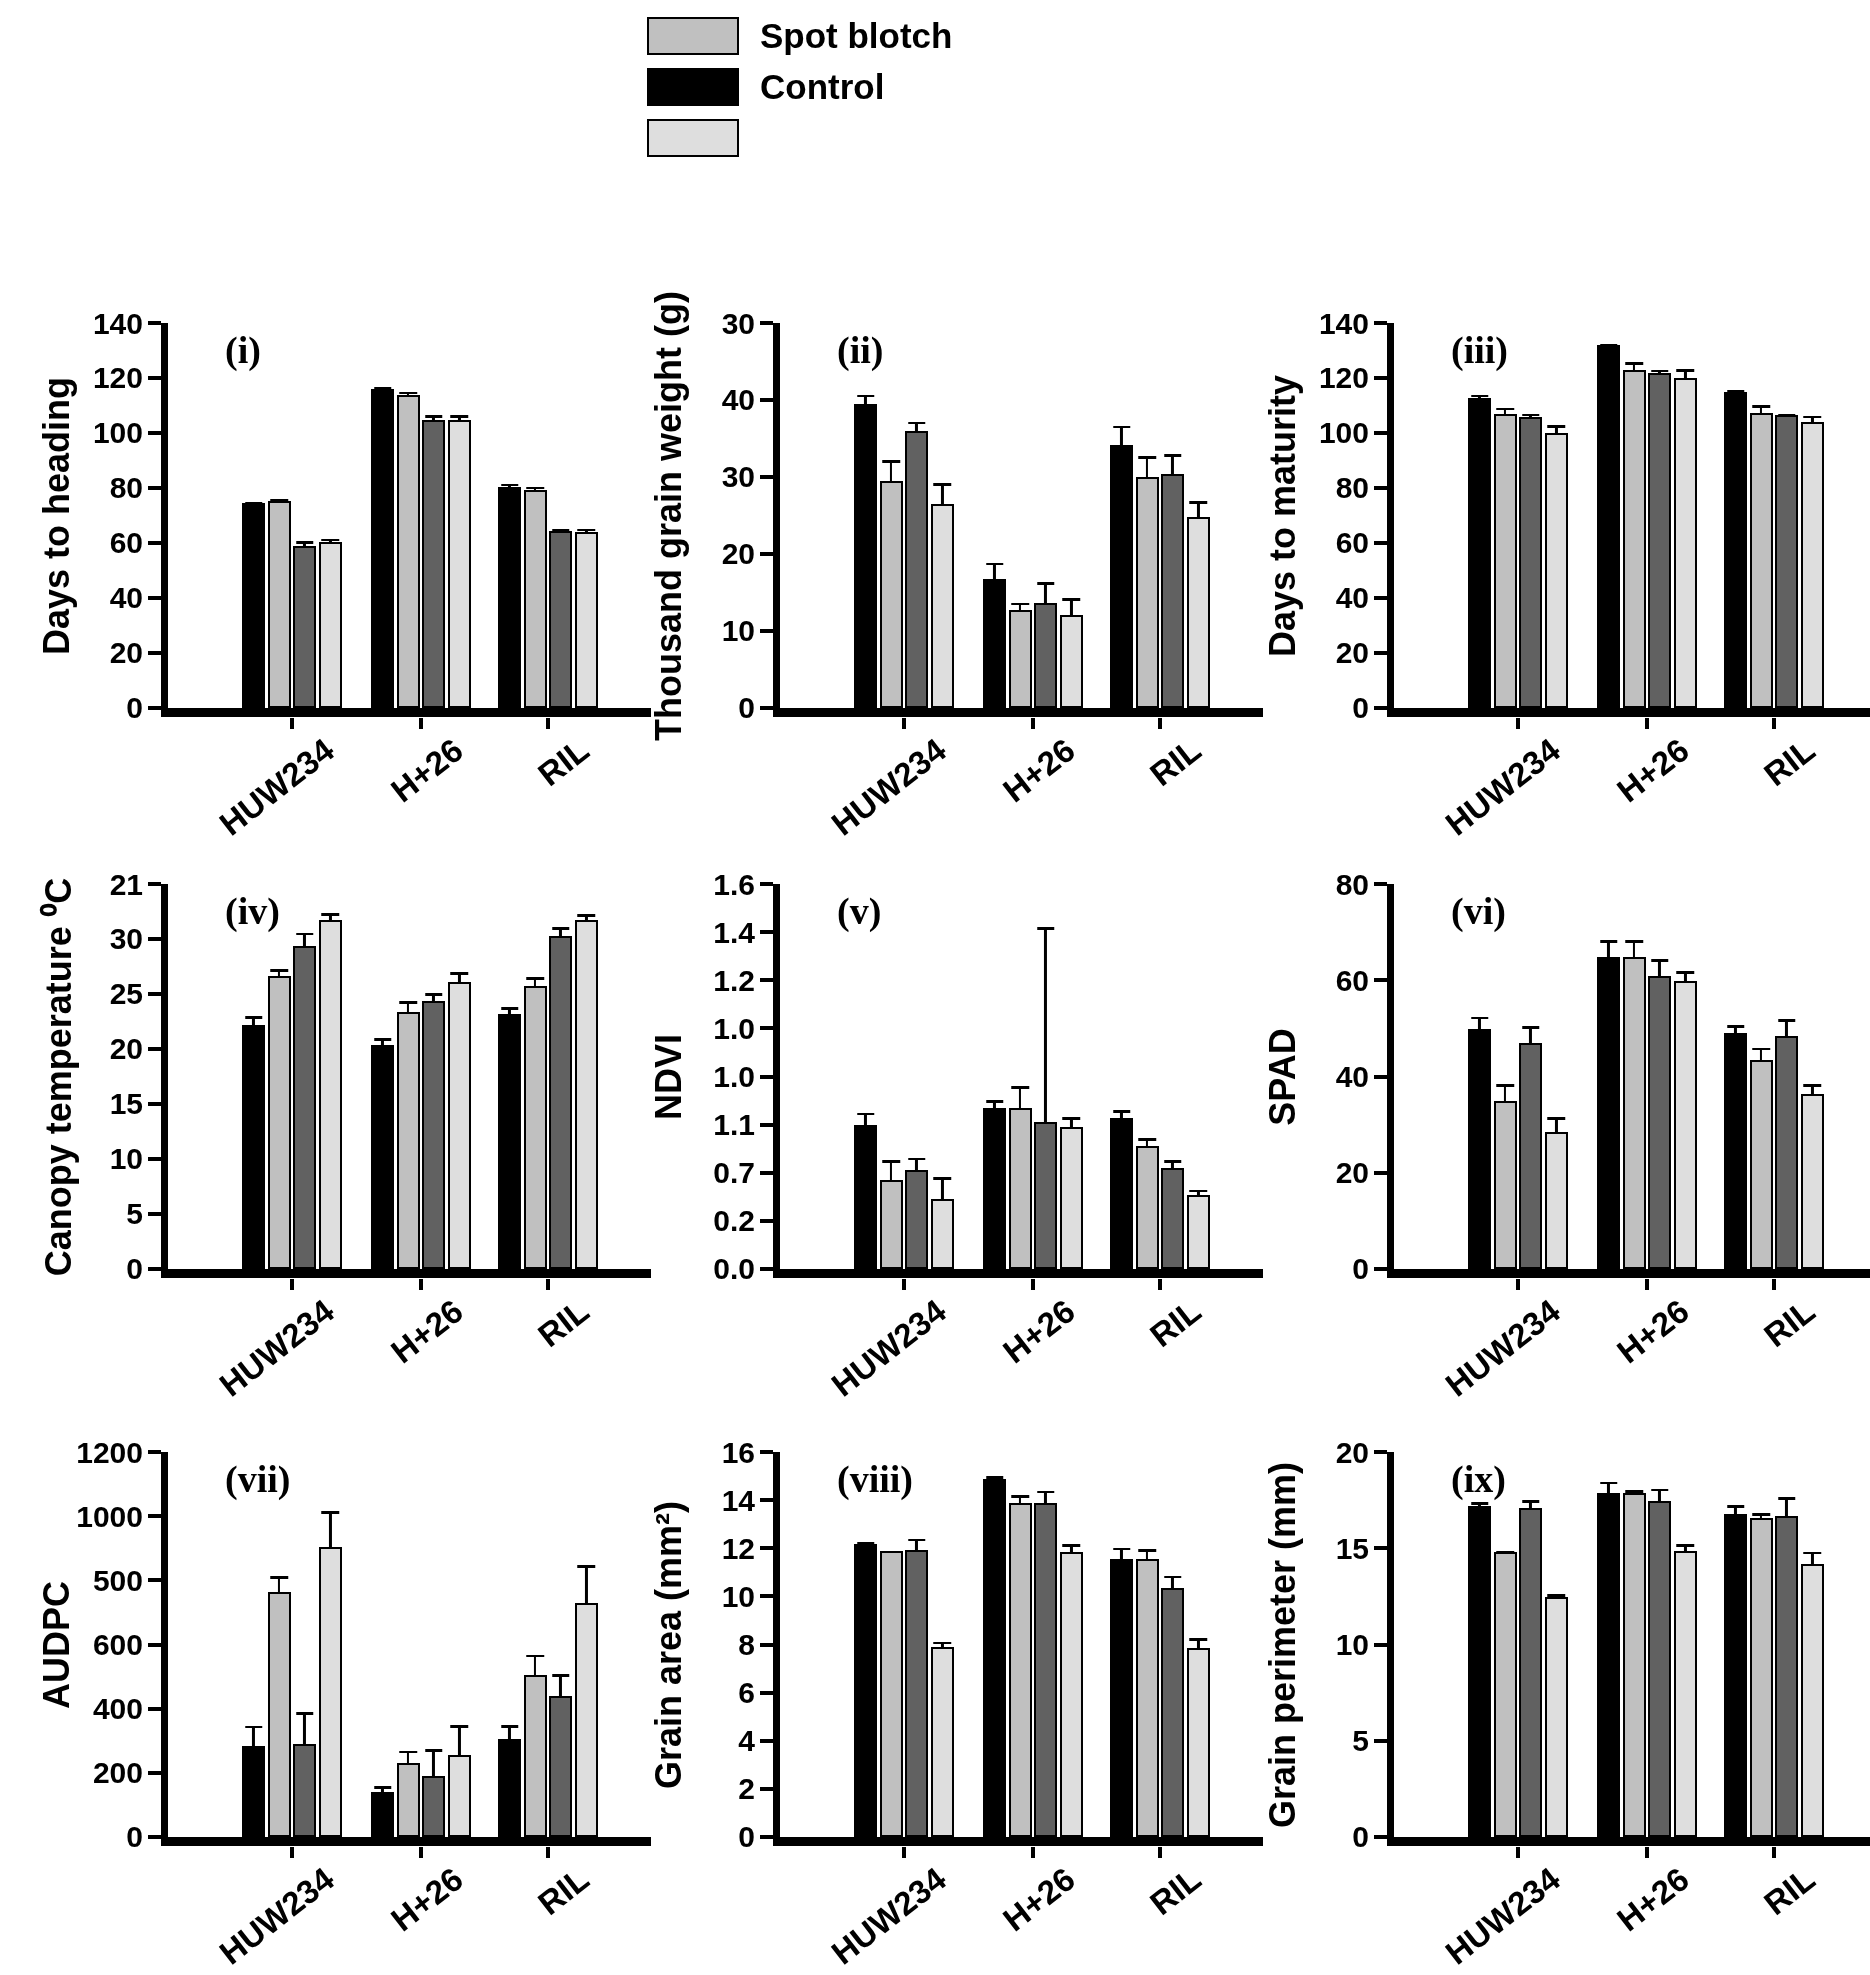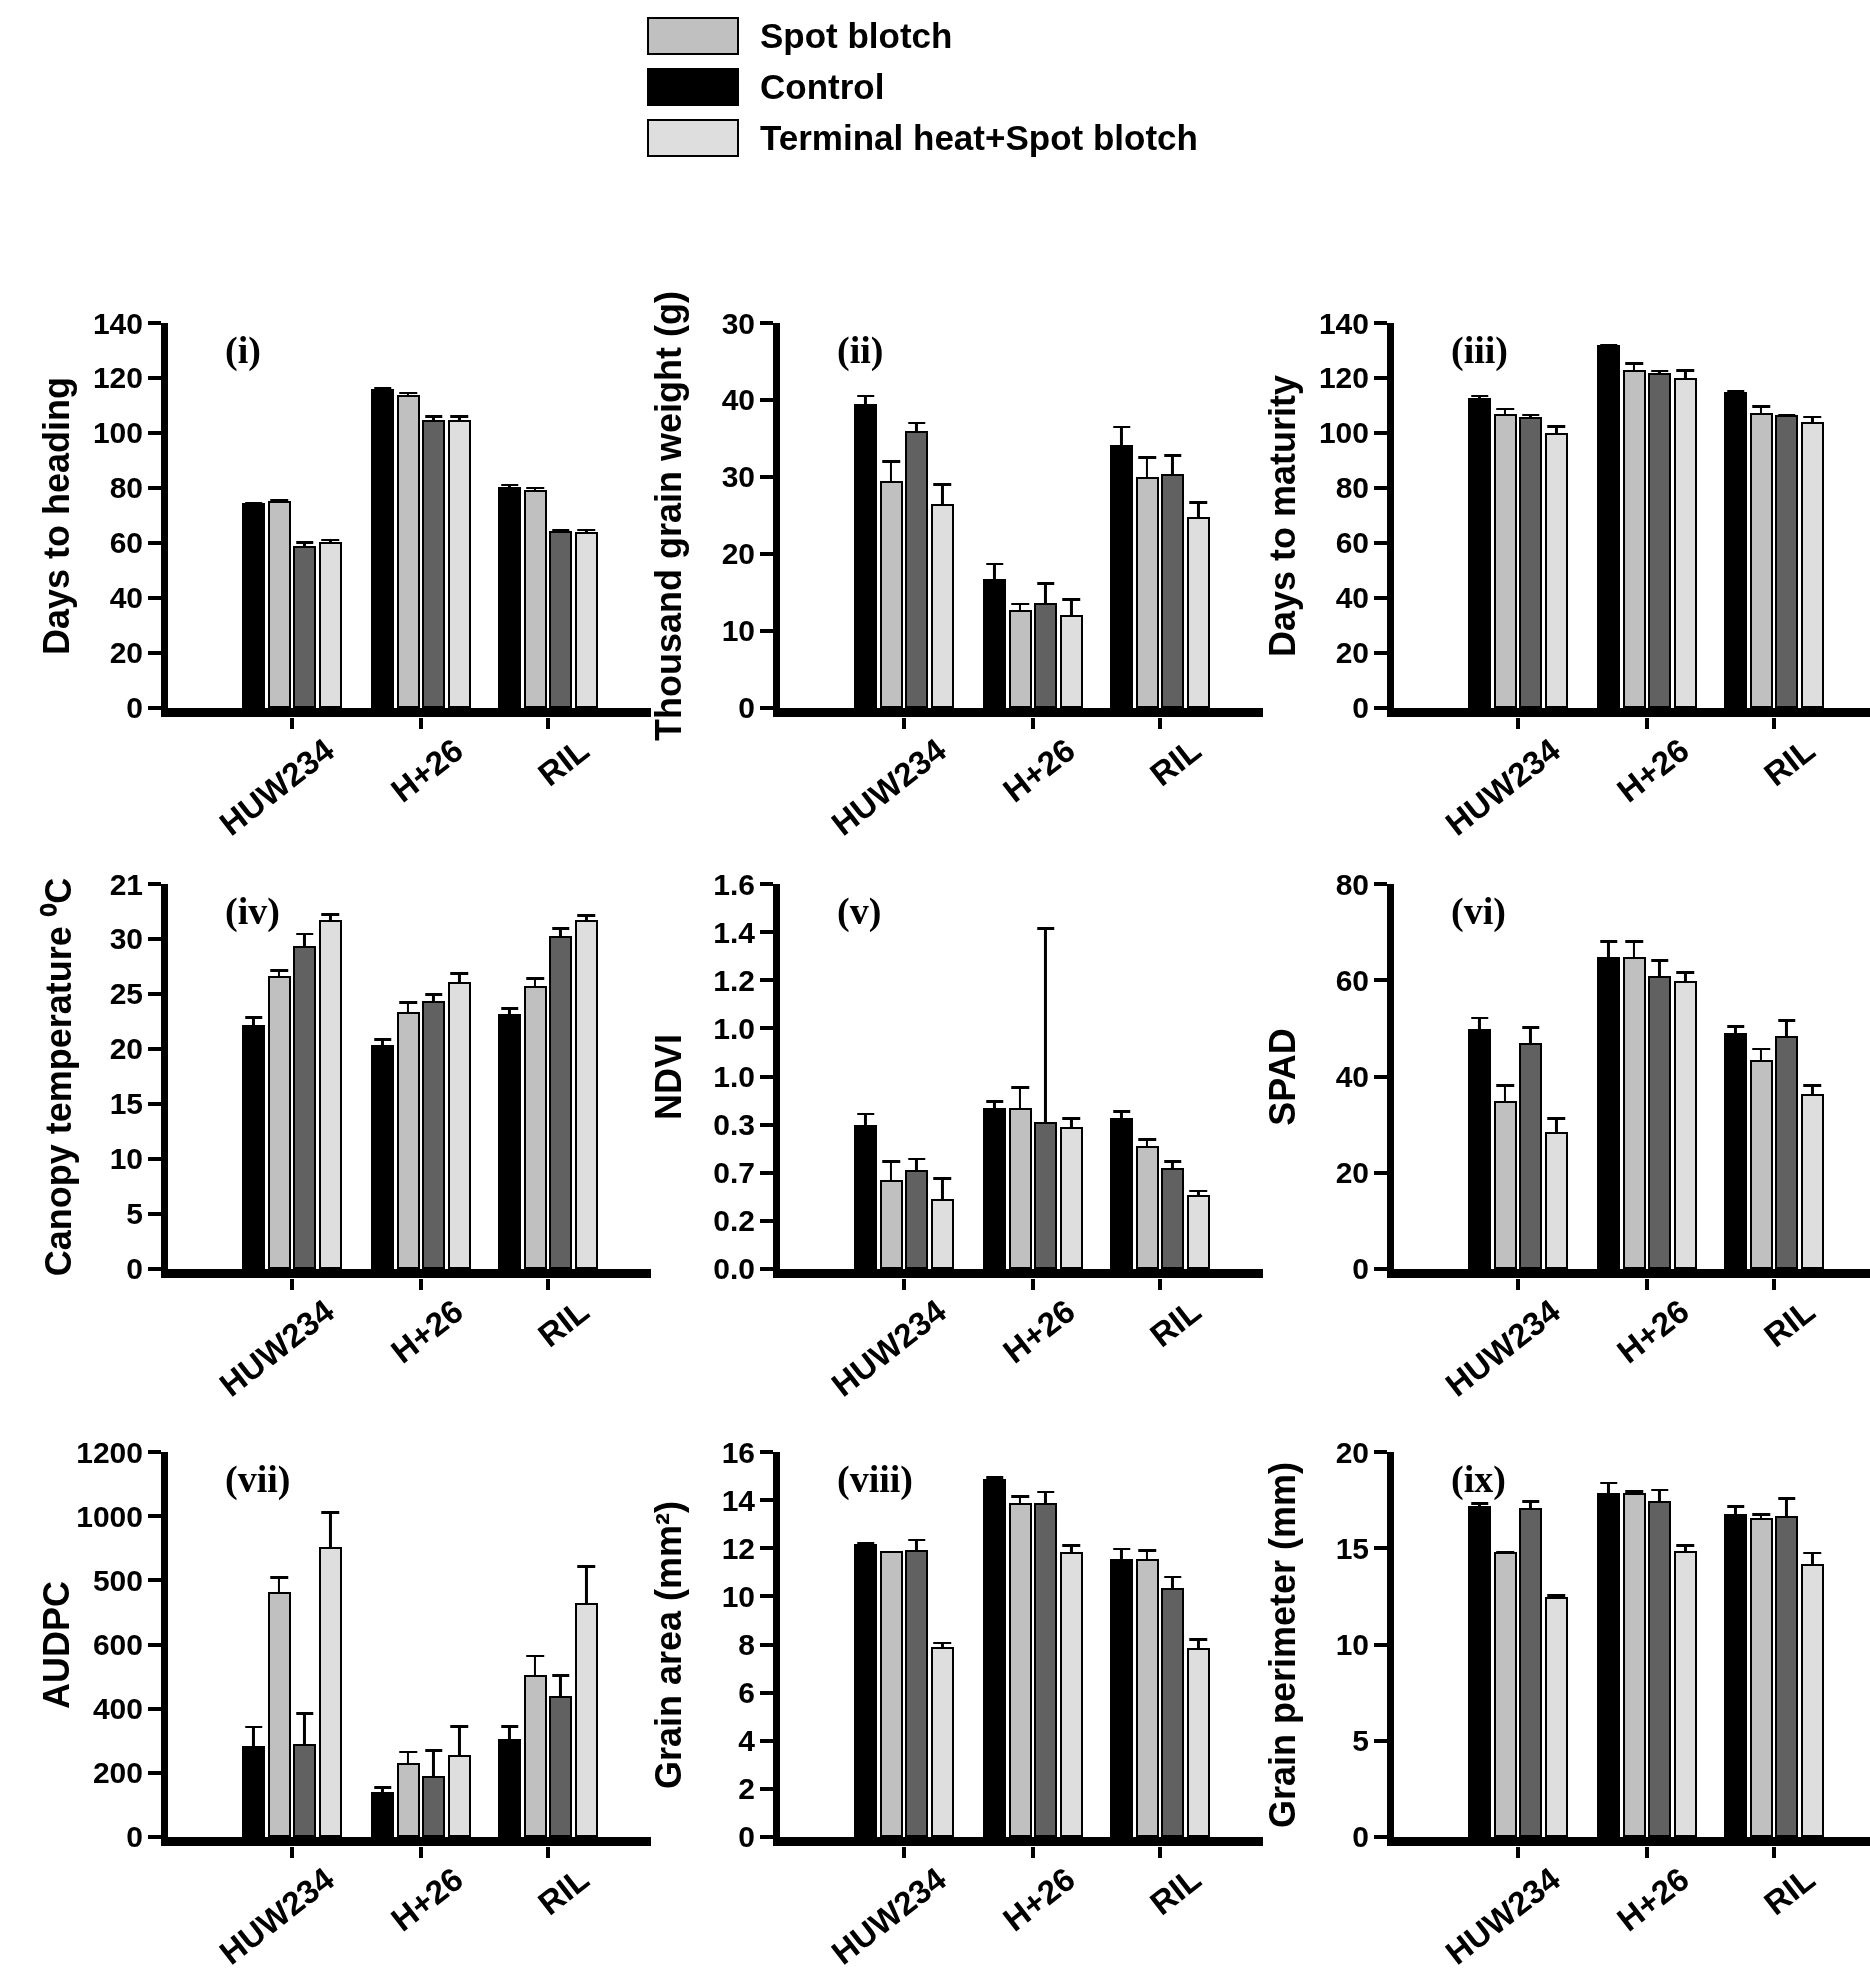--- a/index.html
+++ b/index.html
@@ -41,21 +41,20 @@
   <div class="lrow">
     <span class="swatch" style="background: rgb(192, 192, 192);"></span>
     <span class="ltext">Spot blotch</span>
   </div>
   <div class="lrow">
     <span class="swatch" style="background: rgb(0, 0, 0);"></span>
     <span class="ltext">Control</span>
   </div>
   <div class="lrow">
     <span class="swatch" style="background: rgb(222, 222, 222);"></span>
-    <span class="ltext">Terminal heat+Spot blotch</span>
   </div>
 </div>
 
 <div>
     <div class="chart" style="left: 26px; top: 271px;">
       <div class="ylab" style="left: 31px; top: 245px;"><span>Days to heading</span></div>
       <div class="plot">
         <div class="panel-label">(i)</div>
         <div class="ytick-label" style="top: 367px;">0</div>
         <div class="ytick-mark" style="top: 383px;"></div>
@@ -476,21 +475,21 @@
     <div class="chart" style="left: 638px; top: 832px;">
       <div class="ylab" style="left: 31px; top: 245px;"><span>NDVI</span></div>
       <div class="plot">
         <div class="panel-label">(v)</div>
         <div class="ytick-label" style="top: 367px;">0.0</div>
         <div class="ytick-mark" style="top: 383px;"></div>
         <div class="ytick-label" style="top: 319px;">0.2</div>
         <div class="ytick-mark" style="top: 335px;"></div>
         <div class="ytick-label" style="top: 271px;">0.7</div>
         <div class="ytick-mark" style="top: 287px;"></div>
-        <div class="ytick-label" style="top: 223px;">0.3</div>
+        <div class="ytick-label" style="top: 223px;">1.1</div>
         <div class="ytick-mark" style="top: 239px;"></div>
         <div class="ytick-label" style="top: 175px;">1.0</div>
         <div class="ytick-mark" style="top: 191px;"></div>
         <div class="ytick-label" style="top: 127px;">1.0</div>
         <div class="ytick-mark" style="top: 142px;"></div>
         <div class="ytick-label" style="top: 79px;">1.2</div>
         <div class="ytick-mark" style="top: 94px;"></div>
         <div class="ytick-label" style="top: 31px;">1.4</div>
         <div class="ytick-mark" style="top: 46px;"></div>
         <div class="ytick-label" style="top: -17.5px;">1.6</div>

